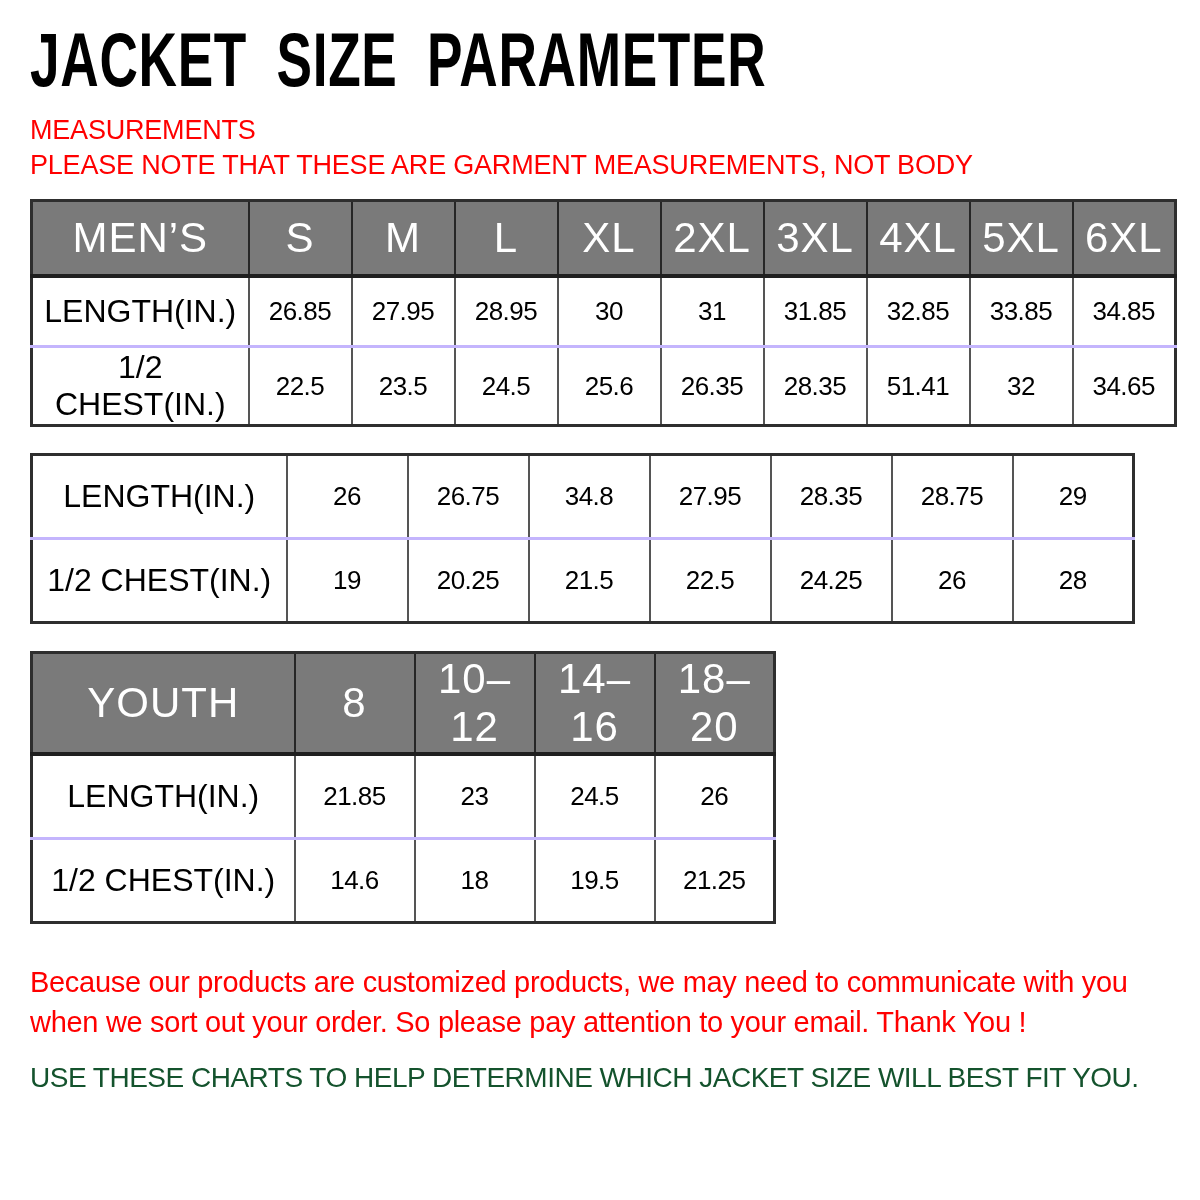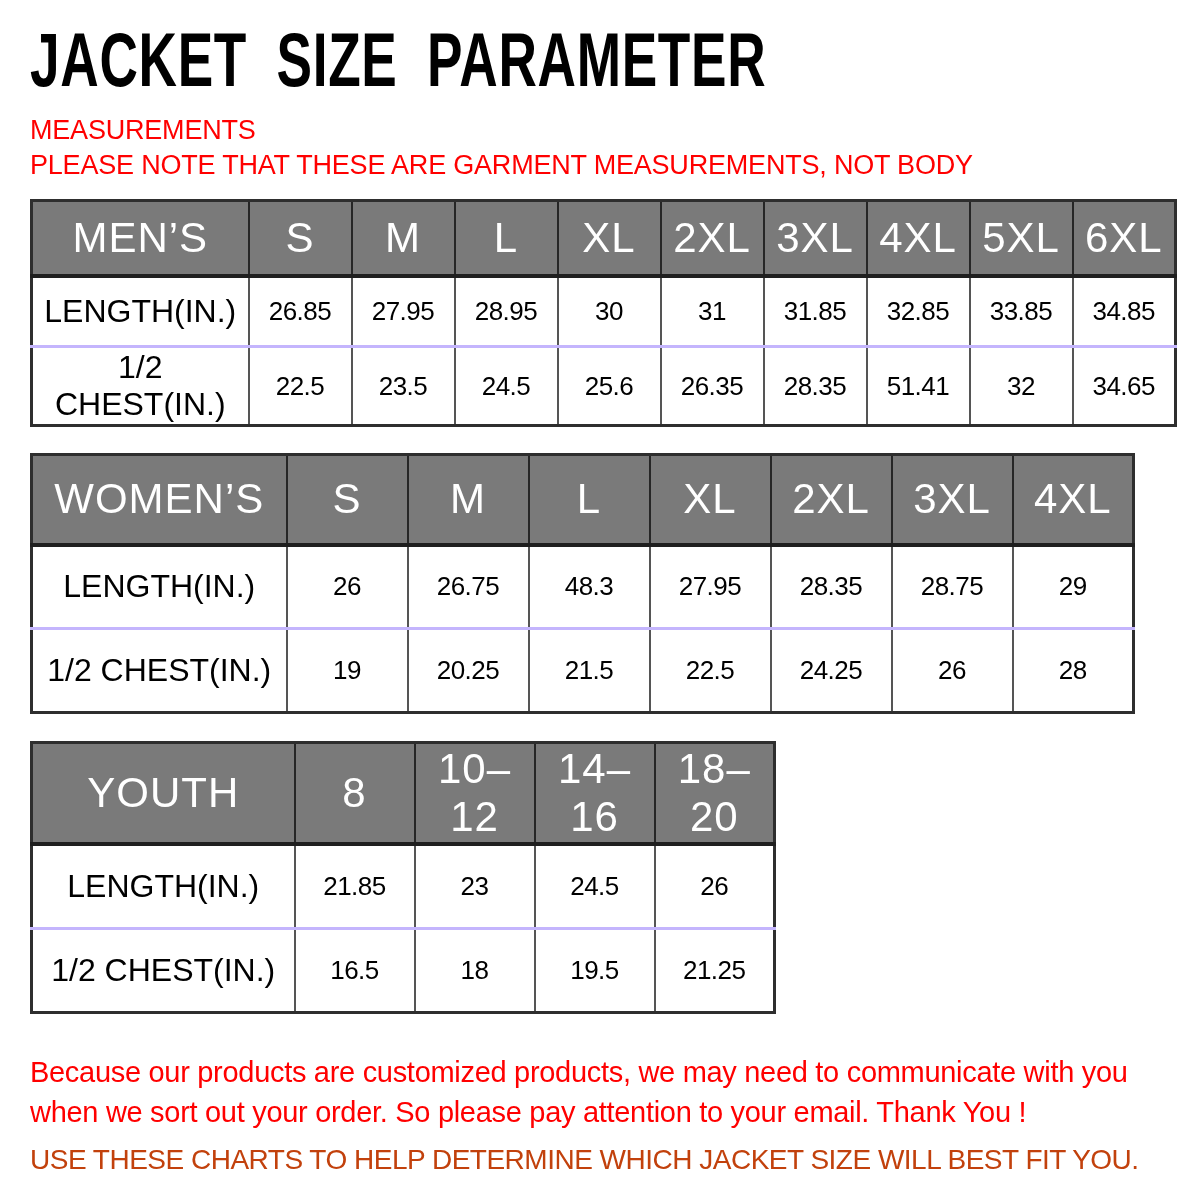--- a/index.html
+++ b/index.html
@@ -74,22 +74,22 @@
 
   .footer-note {
     margin-top: 38px;
     color: #ff0000;
     font-size: 29px;
     line-height: 40px;
     letter-spacing: -0.3px;
   }
   .footer-note div { white-space: nowrap; }
   .usage-note {
-    margin-top: 12px;
-    color: #c2410c;
+    margin-top: 20px;
+    color: #14532d;
     font-size: 28px;
     line-height: 32px;
     letter-spacing: -0.5px;
     white-space: nowrap;
   }
 </style>
 </head>
 <body>
 
 <div class="page">
@@ -159,35 +159,25 @@
       <col style="width:255px">
       <col style="width:121px">
         <col style="width:121px">
         <col style="width:121px">
       <col style="width:121px">
         <col style="width:121px">
         <col style="width:121px">
       <col style="width:121px">
     </colgroup>
     <tbody>
-        <tr class="head">
-      <th>WOMEN’S</th>
-      <th>S</th>
-      <th>M</th>
-      <th>L</th>
-      <th>XL</th>
-      <th>2XL</th>
-      <th>3XL</th>
-      <th>4XL</th>
-    </tr>
     <tr class="body r1">
       <td class="rlabel">LENGTH(IN.)</td>
       <td>26</td>
       <td>26.75</td>
-      <td>48.3</td>
+      <td>34.8</td>
       <td>27.95</td>
       <td>28.35</td>
       <td>28.75</td>
       <td>29</td>
     </tr>
     <tr class="body r2">
       <td class="rlabel">1/2 CHEST(IN.)</td>
       <td>19</td>
       <td>20.25</td>
       <td>21.5</td>
@@ -217,21 +207,21 @@
     </tr>
     <tr class="body r1">
       <td class="rlabel">LENGTH(IN.)</td>
       <td>21.85</td>
       <td>23</td>
       <td>24.5</td>
       <td>26</td>
     </tr>
     <tr class="body r2">
       <td class="rlabel">1/2 CHEST(IN.)</td>
-      <td>16.5</td>
+      <td>14.6</td>
       <td>18</td>
       <td>19.5</td>
       <td>21.25</td>
     </tr>
   </tbody>
     </table>
 
   <div class="footer-note">
     <div>Because our products are customized products, we may need to communicate with you</div>
     <div>when we sort out your order. So please pay attention to your email. Thank You !</div>

